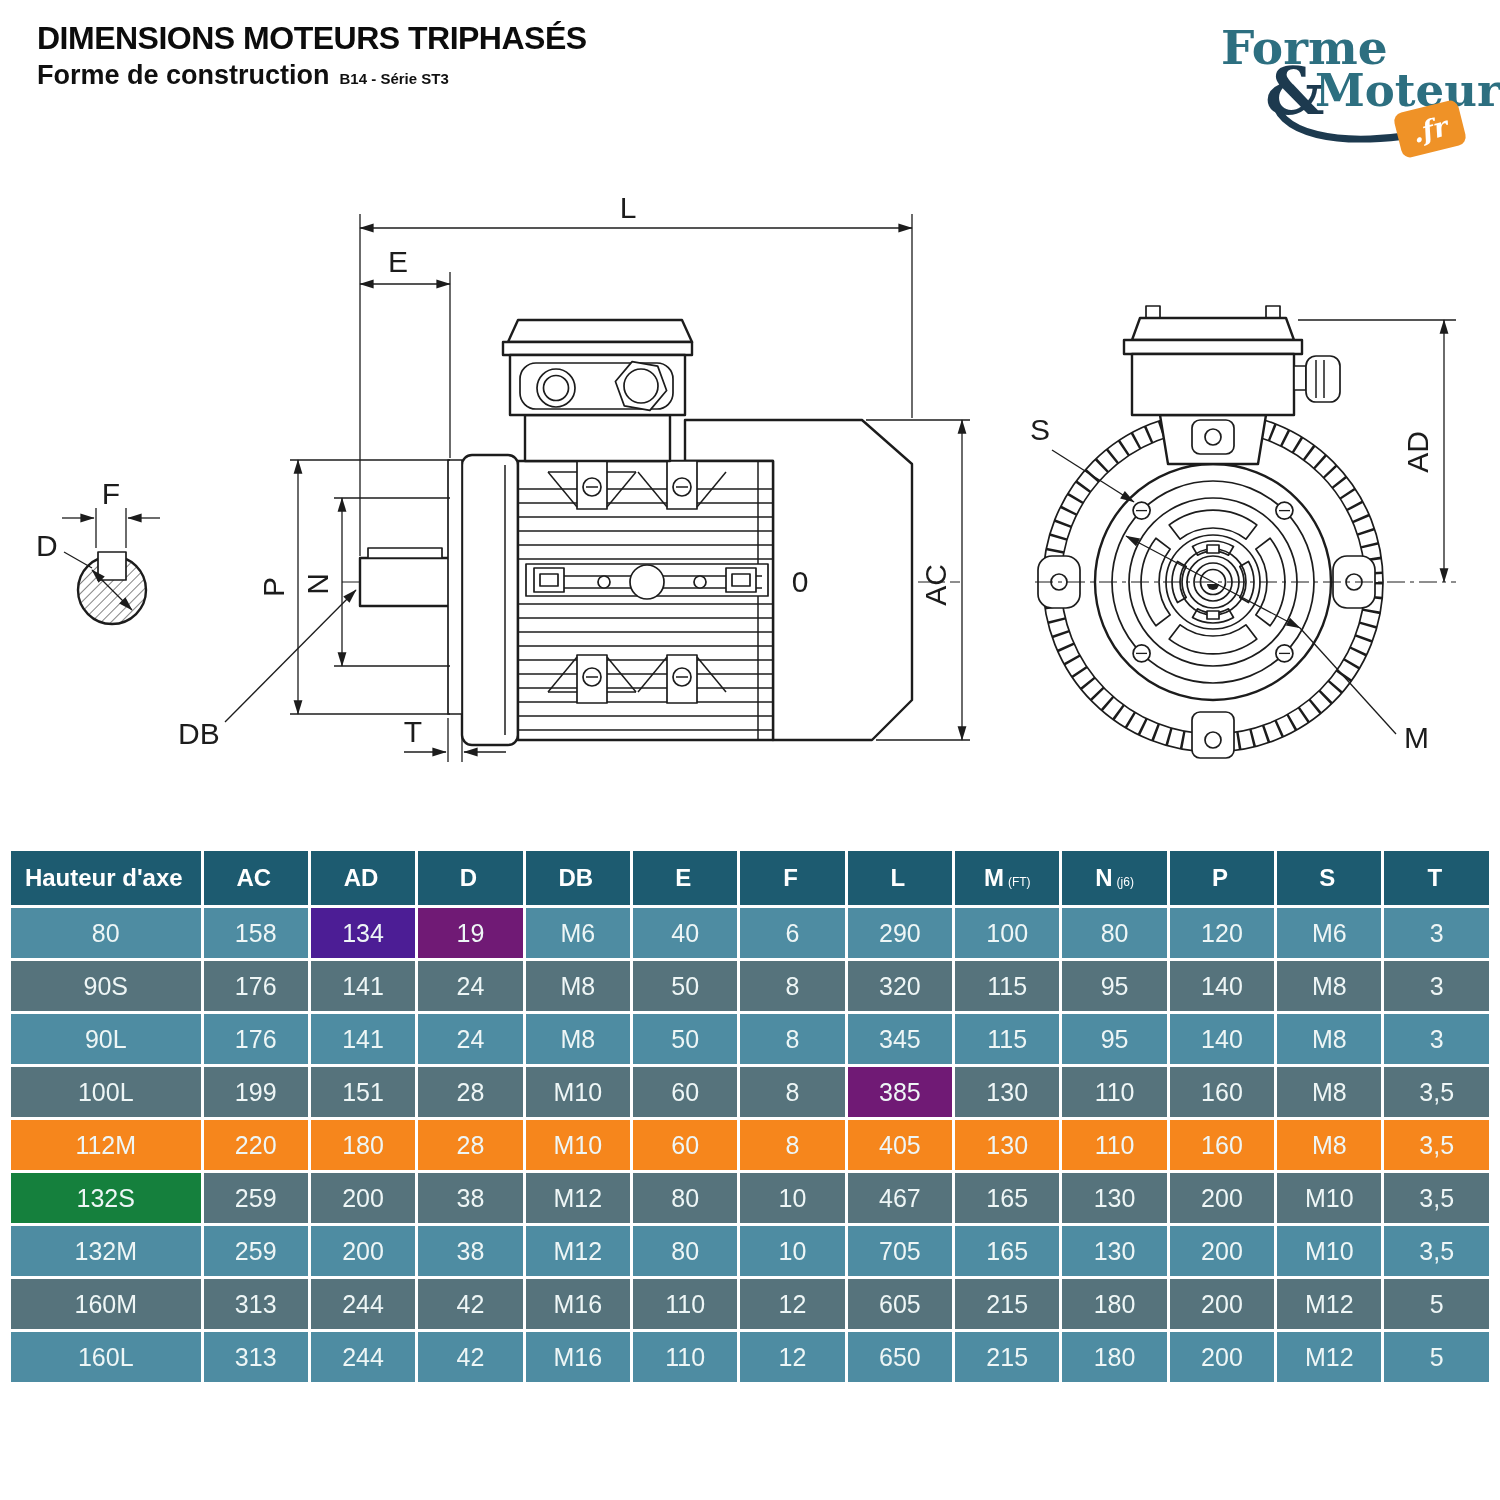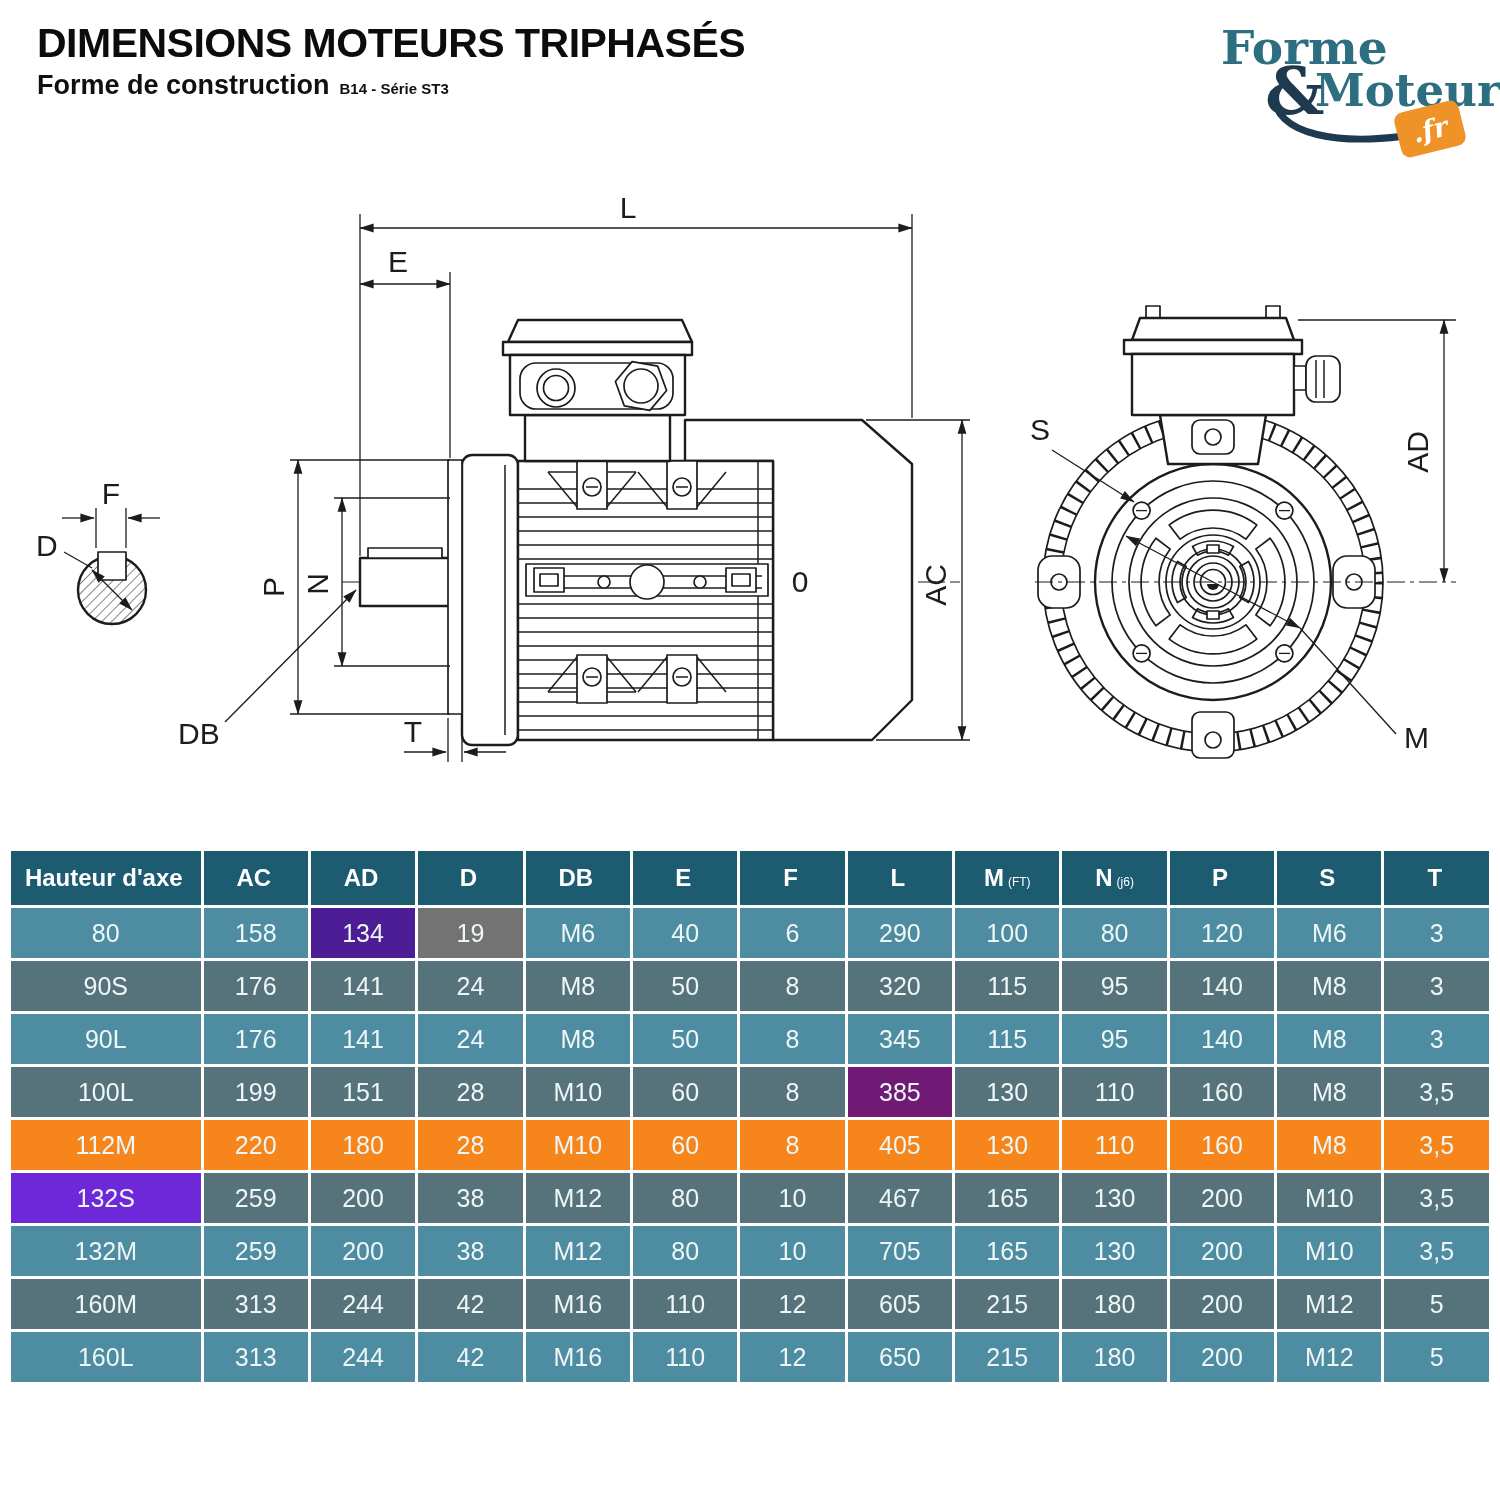--- a/index.html
+++ b/index.html
@@ -1,21 +1,21 @@
 <!DOCTYPE html>
 <html><head>
 <meta charset="utf-8">
 <style>
   html,body{margin:0;padding:0;background:#fff;}
   .page{position:relative;width:1500px;height:1500px;background:#ffffff;overflow:hidden;
         font-family:"Liberation Sans",sans-serif;}
 
   
   .hdr{position:absolute;left:37px;top:20px;}
-  .title{margin:0;font-size:41px;font-weight:800;letter-spacing:-0.5px;color:#0c0c0c;}
+  .title{margin:0;font-size:32px;font-weight:800;letter-spacing:-0.5px;color:#0c0c0c;}
   .subrow{display:flex;align-items:baseline;gap:10px;margin-top:3px;}
   .sub-main{font-size:27px;font-weight:700;color:#101010;}
   .sub-note{font-size:15px;font-weight:700;color:#101010;}
 
   
   .logo{position:absolute;left:1213px;top:22px;width:270px;height:150px;}
   .lg{position:absolute;font-family:"DejaVu Serif",serif;font-weight:700;line-height:1;}
   .lg1{left:8px;top:2px;font-size:47px;}
   .lgamp{left:52px;top:36px;font-size:66px;}
   .lg2{left:102px;top:46px;font-size:45px;}
@@ -323,21 +323,21 @@
         <th style="background: rgb(29, 91, 112); color: rgb(255, 255, 255);"><span>P</span><span class="thsub"></span></th>
         <th style="background: rgb(29, 91, 112); color: rgb(255, 255, 255);"><span>S</span><span class="thsub"></span></th>
         <th style="background: rgb(29, 91, 112); color: rgb(255, 255, 255);"><span>T</span><span class="thsub"></span></th>
       </tr>
     </thead>
     <tbody id="tbody">
         <tr>
           <td style="background: rgb(78, 140, 162); color: rgb(238, 246, 246);">80</td>
           <td style="background: rgb(78, 140, 162); color: rgb(238, 246, 246);">158</td>
           <td style="background: #4c1d95; color: rgb(238, 246, 246);">134</td>
-          <td style="background: #737373; color: rgb(238, 246, 246);">19</td>
+          <td style="background: #701a75; color: rgb(238, 246, 246);">19</td>
           <td style="background: rgb(78, 140, 162); color: rgb(238, 246, 246);">M6</td>
           <td style="background: rgb(78, 140, 162); color: rgb(238, 246, 246);">40</td>
           <td style="background: rgb(78, 140, 162); color: rgb(238, 246, 246);">6</td>
           <td style="background: rgb(78, 140, 162); color: rgb(238, 246, 246);">290</td>
           <td style="background: rgb(78, 140, 162); color: rgb(238, 246, 246);">100</td>
           <td style="background: rgb(78, 140, 162); color: rgb(238, 246, 246);">80</td>
           <td style="background: rgb(78, 140, 162); color: rgb(238, 246, 246);">120</td>
           <td style="background: rgb(78, 140, 162); color: rgb(238, 246, 246);">M6</td>
           <td style="background: rgb(78, 140, 162); color: rgb(238, 246, 246);">3</td>
         </tr>
@@ -395,21 +395,21 @@
           <td style="background: rgb(246, 134, 28); color: rgb(238, 246, 246);">60</td>
           <td style="background: rgb(246, 134, 28); color: rgb(238, 246, 246);">8</td>
           <td style="background: rgb(246, 134, 28); color: rgb(238, 246, 246);">405</td>
           <td style="background: rgb(246, 134, 28); color: rgb(238, 246, 246);">130</td>
           <td style="background: rgb(246, 134, 28); color: rgb(238, 246, 246);">110</td>
           <td style="background: rgb(246, 134, 28); color: rgb(238, 246, 246);">160</td>
           <td style="background: rgb(246, 134, 28); color: rgb(238, 246, 246);">M8</td>
           <td style="background: rgb(246, 134, 28); color: rgb(238, 246, 246);">3,5</td>
         </tr>
         <tr>
-          <td style="background: #6d28d9; color: rgb(238, 246, 246);">132S</td>
+          <td style="background: #15803d; color: rgb(238, 246, 246);">132S</td>
           <td style="background: rgb(86, 115, 124); color: rgb(238, 246, 246);">259</td>
           <td style="background: rgb(86, 115, 124); color: rgb(238, 246, 246);">200</td>
           <td style="background: rgb(86, 115, 124); color: rgb(238, 246, 246);">38</td>
           <td style="background: rgb(86, 115, 124); color: rgb(238, 246, 246);">M12</td>
           <td style="background: rgb(86, 115, 124); color: rgb(238, 246, 246);">80</td>
           <td style="background: rgb(86, 115, 124); color: rgb(238, 246, 246);">10</td>
           <td style="background: rgb(86, 115, 124); color: rgb(238, 246, 246);">467</td>
           <td style="background: rgb(86, 115, 124); color: rgb(238, 246, 246);">165</td>
           <td style="background: rgb(86, 115, 124); color: rgb(238, 246, 246);">130</td>
           <td style="background: rgb(86, 115, 124); color: rgb(238, 246, 246);">200</td>

